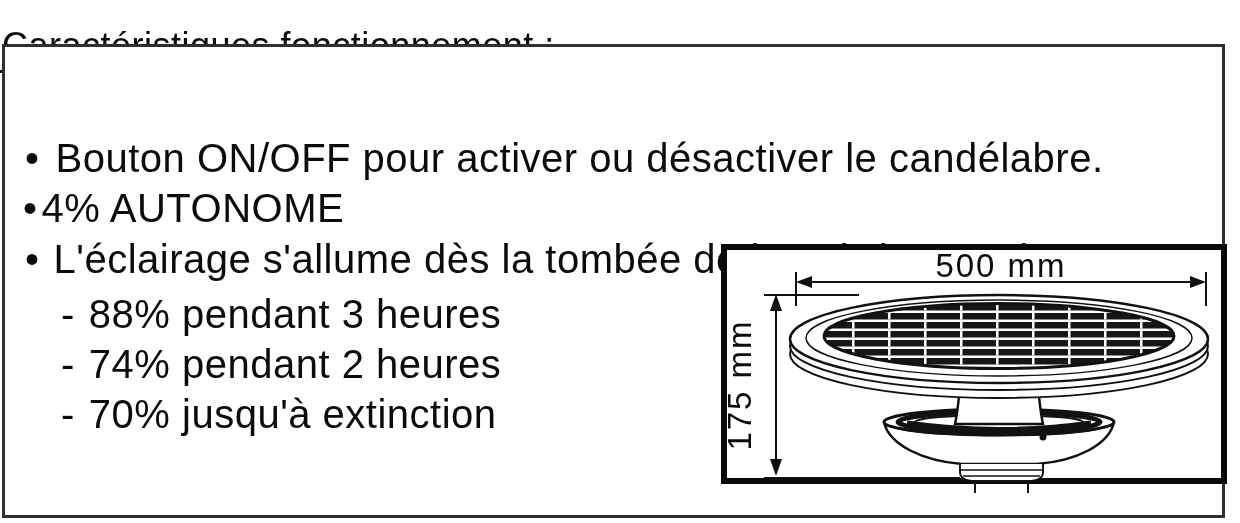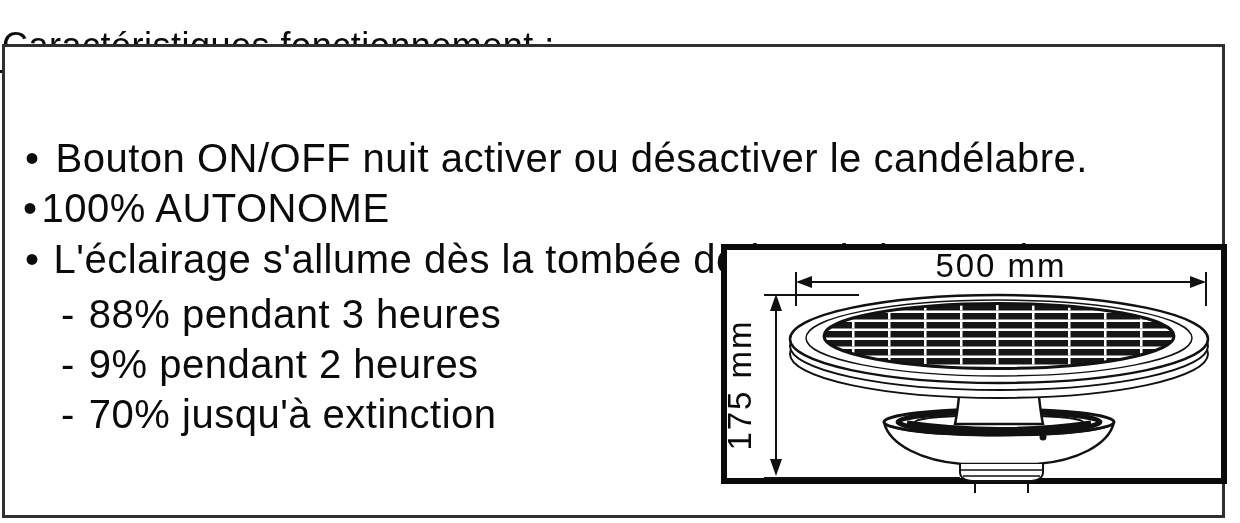--- a/index.html
+++ b/index.html
@@ -44,37 +44,37 @@
 </style>
 </head>
 <body>
 
 <h1 class="title">Caractéristiques fonctionnement : </h1>
 
 <div class="content-box">
 
   <div class="row r1">
     <span class="marker">•</span>
-    <span>Bouton ON/OFF nuit activer ou désactiver le candélabre.</span>
+    <span>Bouton ON/OFF pour activer ou désactiver le candélabre.</span>
   </div>
   <div class="row r2">
     <span class="marker">•</span>
-    <span>100% AUTONOME</span>
+    <span>4% AUTONOME</span>
   </div>
   <div class="row r3">
     <span class="marker">•</span>
     <span>L'éclairage s'allume dès la tombée de la nuit (&lt;10Lux) :</span>
   </div>
   <div class="row s1">
     <span class="marker">-</span>
     <span>88% pendant 3 heures</span>
   </div>
   <div class="row s2">
     <span class="marker">-</span>
-    <span>9% pendant 2 heures</span>
+    <span>74% pendant 2 heures</span>
   </div>
   <div class="row s3">
     <span class="marker">-</span>
     <span>70% jusqu'à extinction</span>
   </div>
 
 </div>
 
 <figure class="diagram-box">
   <svg width="494" height="256" viewBox="0 0 494 256">

